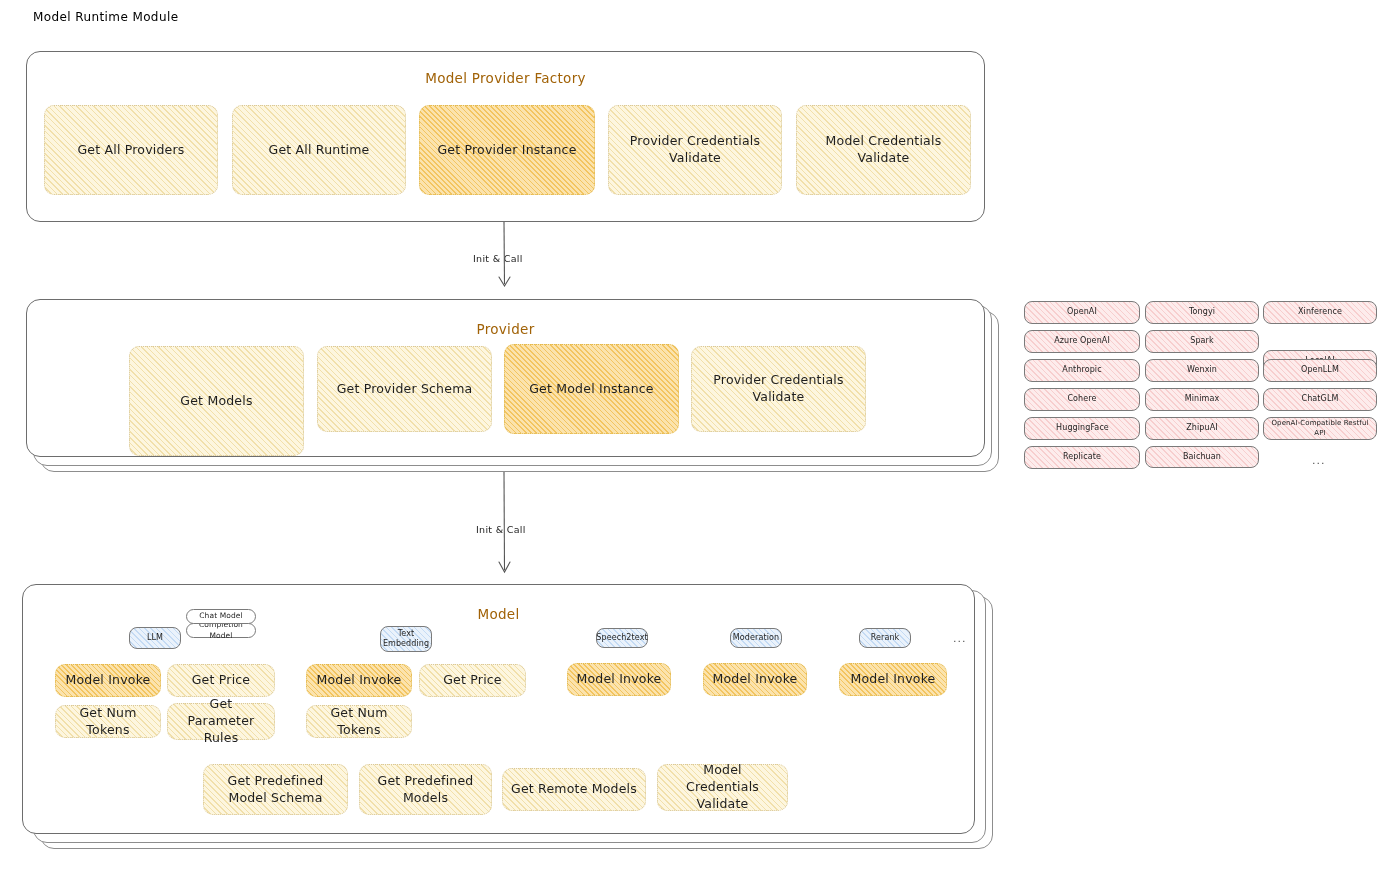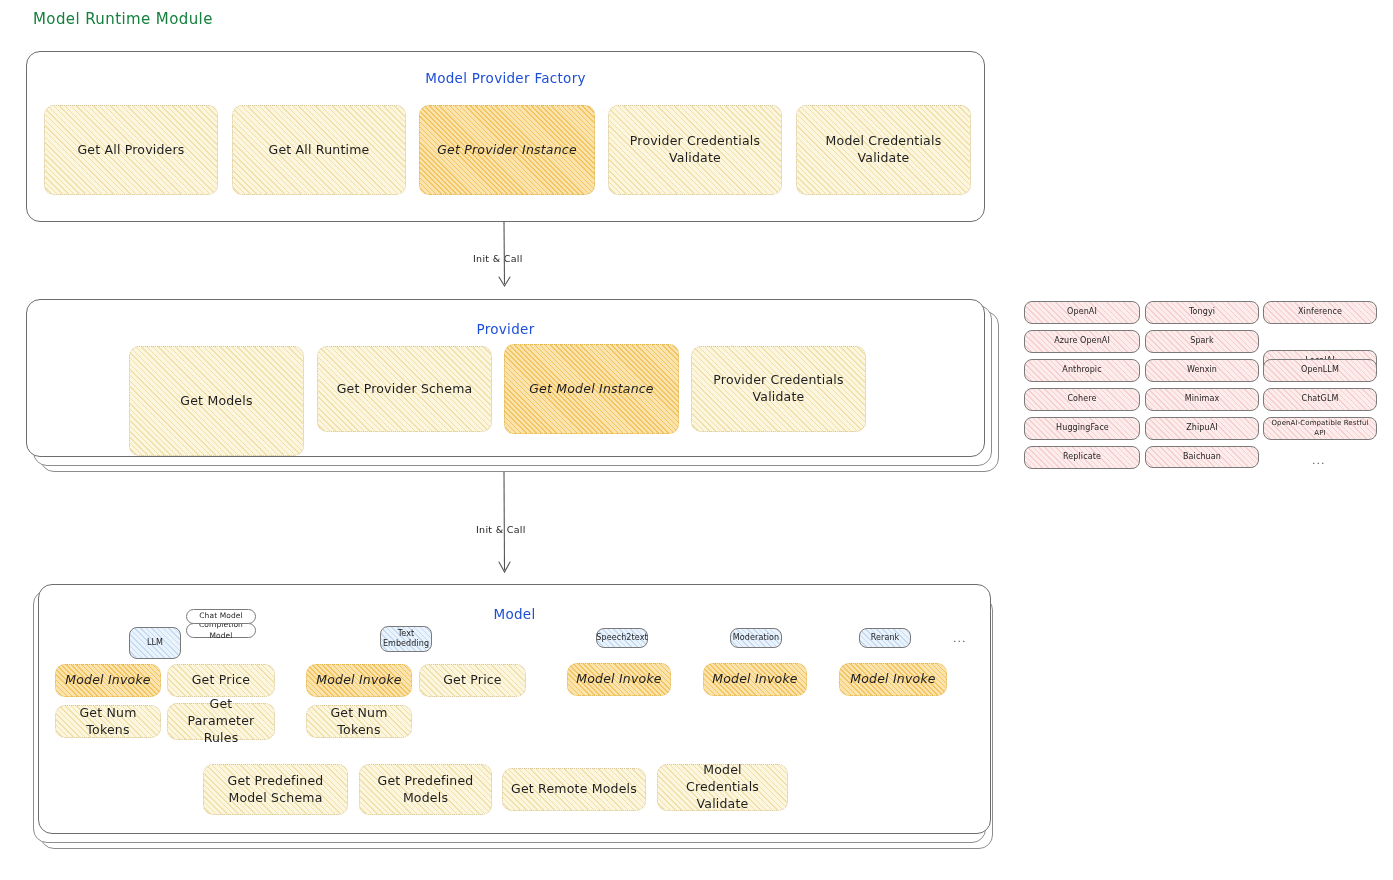--- a/index.html
+++ b/index.html
@@ -15,23 +15,23 @@
     overflow: hidden;
     font-family: "DejaVu Sans", sans-serif;
     color: #1e1e1e;
   }
 
   
   #page-title {
     position: absolute;
     left: 33px;
     top: 10px;
-    font-size: 15px;
+    font-size: 12px;
     letter-spacing: .4px;
-    color: #15803d;
+    color: #000000;
     white-space: nowrap;
   }
 
   
   .container {
     position: absolute;
     box-sizing: border-box;
     background: #ffffff;
     border: 1.1px solid #6d6d6d;
     border-radius: 14px;
@@ -46,21 +46,21 @@
     z-index: 0;
   }
   .container.on-top { z-index: 3; }
 
   .container-title {
     position: absolute;
     left: 0;
     right: 0;
     text-align: center;
     font-size: 13.5px;
-    color: #1d4ed8;
+    color: #a16207;
     letter-spacing: .3px;
   }
 
   
   .box {
     position: absolute;
     box-sizing: border-box;
     border-radius: 10px;
     display: flex;
     align-items: center;
@@ -86,21 +86,20 @@
   
   .fill-strong {
     border: 1.3px dotted #e0b84e;
     background-color: #fbe3ad;
     background-image:
       repeating-linear-gradient(45deg,
         rgba(240,186,70,.75) 0px,
         rgba(240,186,70,.75) 1.2px,
         rgba(255,255,255,0) 1.2px,
         rgba(255,255,255,0) 3.6px);
-    font-style: italic;
   }
   
   .fill-pink {
     border: 1.2px solid #7a7a7a;
     background-color: #fdecec;
     background-image:
       repeating-linear-gradient(45deg,
         rgba(240,170,170,.45) 0px,
         rgba(240,170,170,.45) 1px,
         rgba(255,255,255,0) 1px,
@@ -211,25 +210,25 @@
 <div class="ellipsis" style="left:1312px; top:455px;">...</div>
 
 <svg class="arrow" style="left:485px; top:472px;" width="40" height="112" viewBox="0 0 40 112">
   <path d="M19 0 L19.5 98" stroke="#555" stroke-width="1.1" fill="none"></path>
   <path d="M14 90 L19.5 100 L25 90" stroke="#555" stroke-width="1.1" fill="none" stroke-linecap="round"></path>
 </svg>
 <div class="arrow-label" style="left:473px; top:523px;">Init &amp; Call</div>
 
 <div class="stack-layer" style="left:40px; top:596px; width:953px; height:253px;"></div>
 <div class="stack-layer" style="left:33px; top:590px; width:953px; height:253px; z-index:1;"></div>
-<div class="container on-top" style="left:38px; top:584px; width:953px; height:250px;">
+<div class="container on-top" style="left:22px; top:584px; width:953px; height:250px;">
   <div class="container-title" style="top:21px;">Model</div>
 </div>
 
-<div class="box fill-blue" style="left:129px; top:627px; width:52px; height:32px; z-index:4;">LLM</div>
+<div class="box fill-blue" style="left:129px; top:627px; width:52px; height:22px; z-index:4;">LLM</div>
 <div class="box fill-plain" style="left:186px; top:623px; width:70px; height:15px; z-index:4;">Completion Model</div>
 <div class="box fill-plain" style="left:186px; top:609px; width:70px; height:15px; z-index:4;text-align:right;">Chat Model</div>
 <div class="box fill-strong" style="left:55px; top:664px; width:106px; height:33px; z-index:4;">Model Invoke</div>
 <div class="box fill-light" style="left:167px; top:664px; width:108px; height:33px; z-index:4;">Get Price</div>
 <div class="box fill-light" style="left:55px; top:705px; width:106px; height:33px; z-index:4;">Get Num Tokens</div>
 <div class="box fill-light" style="left:167px; top:703px; width:108px; height:37px; z-index:4;">Get Parameter Rules</div>
 
 <div class="box fill-blue" style="left:380px; top:626px; width:52px; height:26px; z-index:4;">Text Embedding</div>
 <div class="box fill-strong" style="left:306px; top:664px; width:106px; height:33px; z-index:4;">Model Invoke</div>
 <div class="box fill-light" style="left:419px; top:664px; width:107px; height:33px; z-index:4;">Get Price</div>

